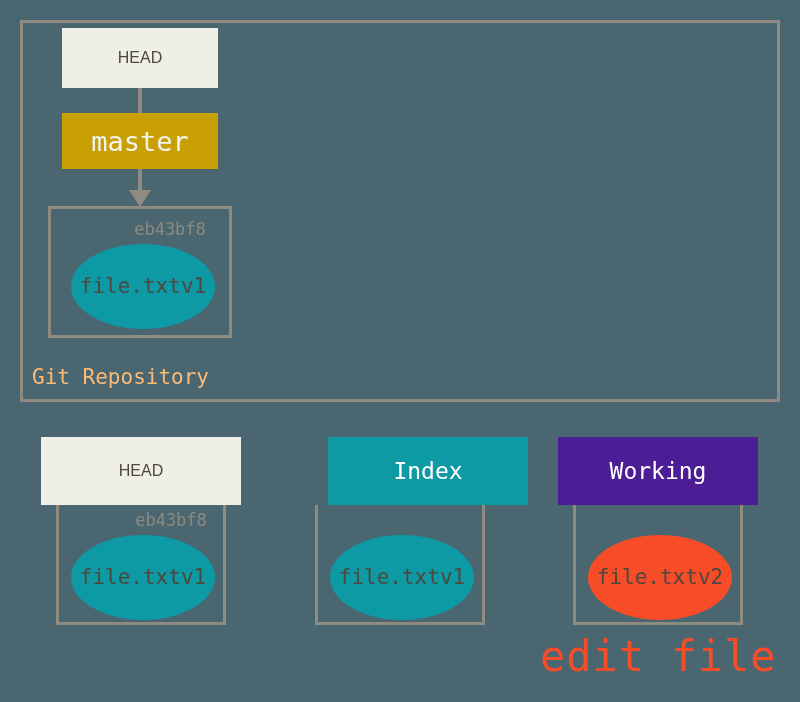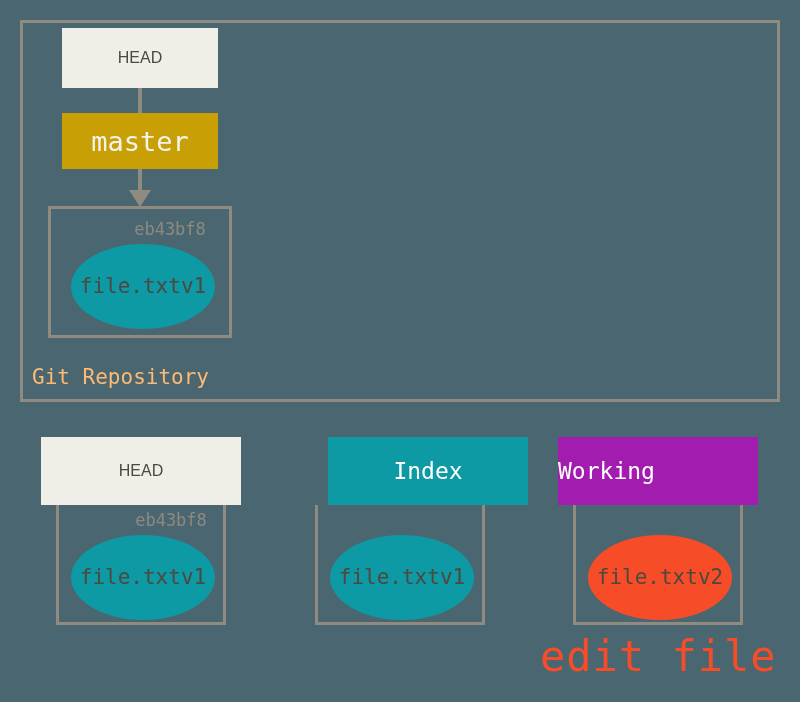--- a/index.html
+++ b/index.html
@@ -68,25 +68,26 @@
     background: #0d9aa4;
     color: #ffffff;
     display: flex;
     align-items: center;
     justify-content: center;
     font-size: 23px;
     box-sizing: border-box;
   }
   .wd-box {
     position: absolute;
-    background: #a21caf;
+    background: #4c1d95;
     color: #ffffff;
     display: flex;
     flex-direction: row;
     align-items: center;
+    justify-content: center;
     font-size: 23px;
     line-height: 1.15;
     box-sizing: border-box;
   }
 
   
   .connector {
     position: absolute;
     background: #908b80;
     width: 4px;

